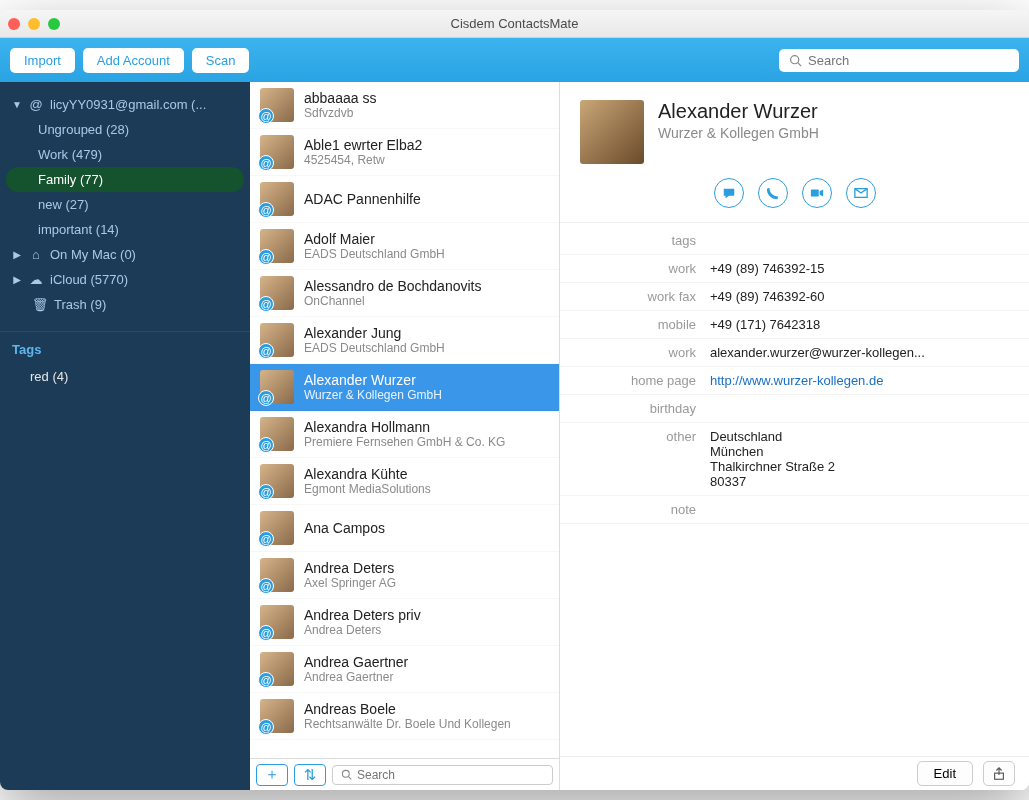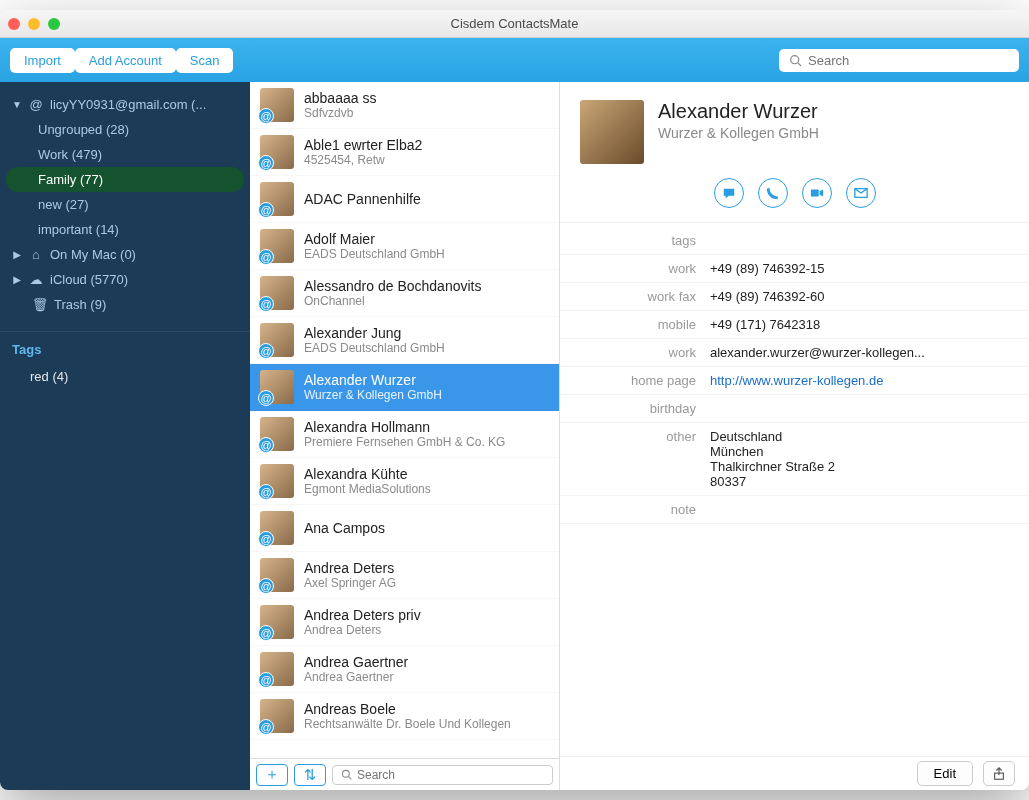--- a/index.html
+++ b/index.html
@@ -15,21 +15,21 @@
     position: relative;
   }
   .traffic { display: flex; gap: 8px; }
   .dot { width: 12px; height: 12px; border-radius: 50%; }
   .dot.red { background: #ff5f57; }
   .dot.yellow { background: #ffbd2e; }
   .dot.green { background: #28c940; }
   .title { position: absolute; left: 0; right: 0; text-align: center; font-size: 13px; color: #4a4a4a; }
   .toolbar {
     height: 44px; background: linear-gradient(#3bb3ef,#2aa3e3);
-    display: flex; align-items: center; padding: 0 10px; 
+    display: flex; align-items: center; padding: 0 10px; gap: 8px;
   }
   .toolbar .btn {
     background: #fff; border: none; border-radius: 5px; padding: 5px 14px;
     font-size: 13px; color: #2a9ee0; cursor: pointer;
   }
   .toolbar .spacer { flex: 1; }
   .searchbox {
     background: #fff; border-radius: 5px; padding: 4px 10px; width: 240px;
     display: flex; align-items: center; gap: 6px;
   }

